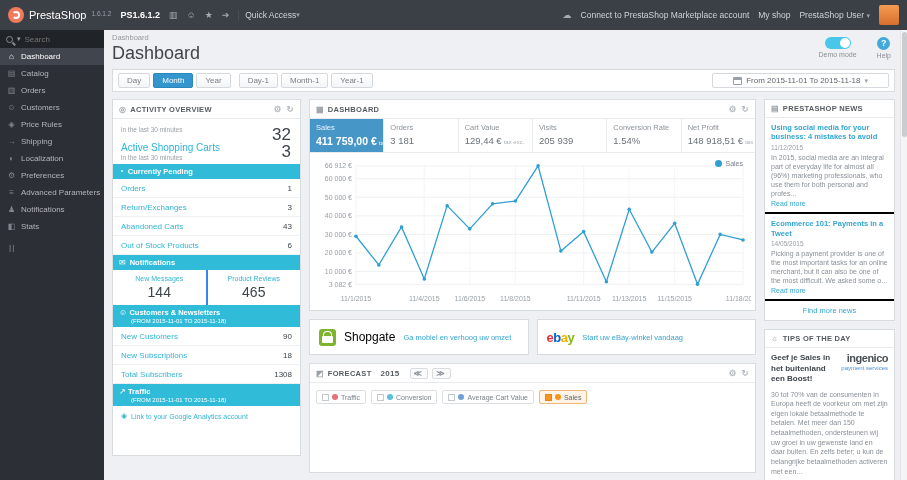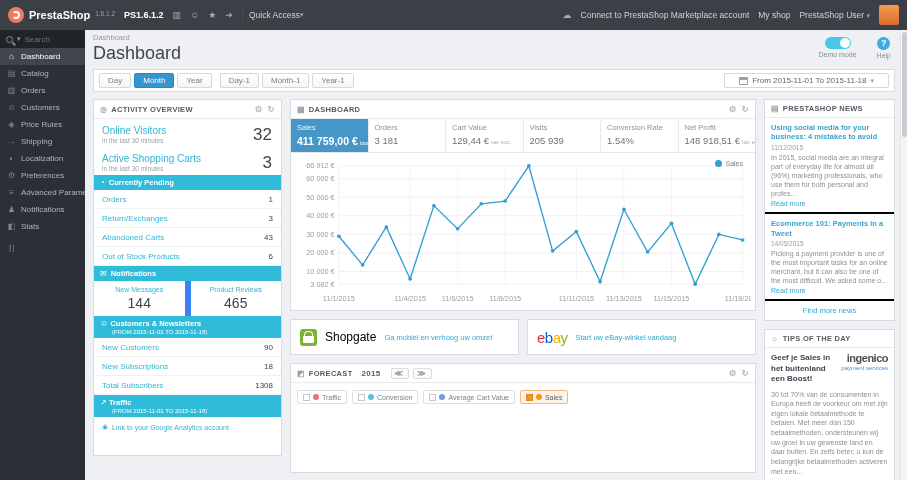--- a/index.html
+++ b/index.html
@@ -4,33 +4,33 @@
 <style>
   *{margin:0;padding:0;box-sizing:border-box}
   html,body{width:907px;height:480px;overflow:hidden}
   body{font-family:"Liberation Sans",sans-serif;background:#eef0f3;color:#555;font-size:10px;position:relative}
 
   
   .topbar{height:30px;background:#3b3f46;display:flex;align-items:center;padding:0 8px;gap:9px;color:#d3d6da;white-space:nowrap}
   .brand{display:flex;align-items:center;gap:5px;cursor:pointer}
   .logo-circle{width:16px;height:16px;border-radius:50%;background:#ef7b5f;position:relative;flex-shrink:0}
   .logo-circle::after{content:"";position:absolute;inset:4px;border-radius:50%;border:2px solid #fff;border-left-color:transparent}
-  .brand-name{font-size:11px;font-weight:bold;color:#fff}
+  .brand-name{font-size:11px;font-weight:normal;color:#fff}
   .brand-ver{font-size:6.5px;color:#9aa0a8;align-self:flex-start;margin-top:3px}
   .ps-badge{font-size:9px;font-weight:bold;color:#fff;cursor:pointer}
   .tb-icon{font-size:9px;color:#a7acb3;cursor:pointer}
   .qa{font-size:8.5px;color:#cfd3d8;cursor:pointer;display:flex;align-items:center;gap:0;padding-left:6px;border-left:1px solid #4a4e55}
   .caret{font-size:7px;color:#9aa0a8}
   .tb-right{margin-left:auto;display:flex;align-items:center;gap:9px}
   .tb-link{font-size:8.5px;color:#cfd3d8;cursor:pointer}
   .avatar{width:20px;height:20px;background:linear-gradient(#f49b52,#d86f2c);border-radius:2px;cursor:pointer;flex-shrink:0}
 
   
   .layout{display:flex;height:450px}
-  .sidebar{width:85px;background:#2c2f35;flex-shrink:0;overflow:hidden}
+  .sidebar{width:104px;background:#2c2f35;flex-shrink:0;overflow:hidden}
   .main{flex:1;padding:3px 12px 0 8px;position:relative;overflow:hidden;min-width:0}
 
   
   .search-row{height:18px;background:#202327;display:flex;align-items:center;padding:0 6px;gap:4px}
   .mag{width:7px;height:7px;border:1.5px solid #878c94;border-radius:50%;position:relative;flex-shrink:0}
   .mag::after{content:"";position:absolute;width:4px;height:1.5px;background:#878c94;transform:rotate(45deg);left:5px;top:6px}
   .search-input{background:transparent;border:0;outline:none;color:#b7bac0;font-size:8px;width:62px;font-family:"Liberation Sans",sans-serif}
   .side-item{height:17px;display:flex;align-items:center;gap:5px;padding:0 7px;color:#b2b5bb;font-size:8px;cursor:pointer;white-space:nowrap;overflow:hidden}
   .side-item .si{width:9px;text-align:center;font-size:8px;color:#81868e;flex-shrink:0;font-style:normal}
   .side-item.active{background:#41454e;color:#fff}
@@ -47,21 +47,21 @@
   .toggle{width:26px;height:12px;border-radius:7px;background:#49c7e8;position:relative;margin:0 auto;cursor:pointer}
   .toggle::after{content:"";position:absolute;right:1px;top:1px;width:10px;height:10px;border-radius:50%;background:#fff}
   .ctl-label{font-size:7px;color:#8b9096;margin-top:2px}
   .help-circle{width:13px;height:13px;border-radius:50%;background:#43a8da;color:#fff;font-size:9px;line-height:13px;text-align:center;margin:0 auto;font-weight:bold;cursor:pointer}
 
   
   .filterbar{background:#fff;border:1px solid #d9dcdf;display:flex;align-items:center;padding:3px 5px;gap:3px}
   .fbtn{font-size:8px;color:#7a8087;background:linear-gradient(#fff,#f4f5f6);border:1px solid #d5d9dd;border-radius:2px;padding:2px 8px;cursor:pointer;font-family:"Liberation Sans",sans-serif}
   .fbtn.active{background:#3596cd;border-color:#2b88bd;color:#fff}
   .gap-l{margin-left:5px}
-  .daterange{margin-left:auto;display:flex;align-items:center;gap:4px;border:1px solid #d5d9dd;border-radius:2px;padding:2px 14px;font-size:8px;color:#5f666d;background:#fff;cursor:pointer}
+  .daterange{margin-left:auto;display:flex;align-items:center;gap:4px;border:1px solid #d5d9dd;border-radius:2px;padding:2px 20px;font-size:8px;color:#5f666d;background:#fff;cursor:pointer}
   .cal-icon{width:9px;height:8px;border:1px solid #9aa0a7;border-top:3px solid #9aa0a7;border-radius:1px}
 
   
   .content{display:flex;gap:8px;margin-top:7px;align-items:flex-start}
   .panel{background:#fff;border:1px solid #d9dcdf}
   .p-head{display:flex;align-items:center;gap:4px;padding:4px 6px;border-bottom:1px solid #e8eaed;color:#565b61;font-size:7.5px;font-weight:bold;letter-spacing:.3px;white-space:nowrap}
   .ph-icon{color:#9aa0a7;font-size:8px}
   .p-tools{margin-left:auto;display:flex;gap:5px;color:#b4bac0;font-size:8.5px}
   .p-tools span{cursor:pointer}
 
@@ -75,21 +75,21 @@
   .m-sub{color:#9ba1a7;font-size:6.5px;margin-top:1px}
   .m-val{position:absolute;right:9px;top:6px;font-size:17px;color:#3d444b}
   .sec-bar{background:#30bcd8;color:#fff;font-size:7.5px;font-weight:bold;padding:3px 6px;display:flex;gap:4px;align-items:center}
   .sec-bar .sb-icon{font-weight:normal;font-size:8px}
   .sec-bar.two{display:block}
   .sec-bar .sub{display:block;font-weight:normal;font-size:6px;margin:1px 0 0 12px}
   .a-row{display:flex;justify-content:space-between;align-items:center;padding:4.5px 8px;border-bottom:1px solid #eef0f2;font-size:8px;cursor:pointer}
   .a-row .lbl{color:#35b4d4}
   .a-row .val{color:#3d444b}
   .notif-cells{display:flex;text-align:center}
-  .notif-cell{flex:1;padding:5px 2px;border-right:6px solid #3b82f6;cursor:pointer}
+  .notif-cell{flex:1;padding:5px 2px;border-right:2px solid #3b82f6;cursor:pointer}
   .notif-cell:last-child{border-right:0}
   .notif-cell .lbl{color:#35b4d4;font-size:7px}
   .notif-cell .val{font-size:14px;color:#3d444b;margin-top:2px}
   .ga-link{padding:6px 8px;font-size:7px;color:#35b4d4;cursor:pointer;display:flex;gap:4px;align-items:center}
 
   
   .kpis{display:flex;border-bottom:1px solid #e8eaed}
   .kpi{flex:1;padding:4px 6px 5px;border-right:1px solid #e8eaed;cursor:pointer;min-width:0;overflow:hidden}
   .kpi:last-child{border-right:0}
   .k-label{font-size:7.5px;color:#8d939a}
@@ -105,21 +105,21 @@
   .chart-svg{display:block;width:100%;height:150px}
 
   
   .promos{display:flex;gap:8px;margin-top:8px}
   .promo{flex:1;background:#fff;border:1px solid #d9dcdf;display:flex;align-items:center;gap:8px;padding:6px 9px;height:36px;min-width:0;overflow:hidden}
   .sg-badge{width:17px;height:17px;background:#7db32f;border-radius:3px;position:relative;flex-shrink:0}
   .sg-badge::before{content:"";position:absolute;top:2px;left:4px;right:4px;height:6px;border:1.5px solid #fff;border-bottom:0;border-radius:4px 4px 0 0}
   .sg-badge::after{content:"";position:absolute;left:3px;right:3px;top:7px;bottom:3px;background:#fff;border-radius:1px}
   .sg-name{color:#000000;font-weight:normal;font-size:12px}
   .promo-link{color:#35a6d0;font-size:7.5px;cursor:pointer;white-space:nowrap;overflow:hidden}
-  .ebay-name{font-weight:normal;font-size:15px;letter-spacing:-.5px;flex-shrink:0}
+  .ebay-name{font-weight:bold;font-size:13px;letter-spacing:-.5px;flex-shrink:0}
 
   
   .forecast{margin-top:8px;height:110px;overflow:hidden}
   .f-year{font-weight:bold;color:#565b61;margin-left:5px;font-size:8px}
   .f-nav{color:#8d939a;font-size:8px;margin-left:6px;letter-spacing:2px}
   .f-nav span{cursor:pointer;border:1px solid #d9dcdf;border-radius:2px;padding:0 3px;background:#fbfbfc}
   .legend-row{display:flex;gap:5px;padding:7px 6px;flex-wrap:nowrap}
   .chip{display:flex;align-items:center;gap:3px;border:1px solid #dcdfe3;background:#fff;border-radius:2px;padding:2.5px 5px;font-size:7px;color:#7a8087;cursor:pointer;white-space:nowrap}
   .chip .box{width:7px;height:7px;border:1px solid #c3c8cd;background:#fff;flex-shrink:0}
   .chip .dot{width:6px;height:6px;border-radius:50%;flex-shrink:0}
@@ -265,21 +265,20 @@
       <section class="panel col-activity">
         <div class="p-head">
           <span class="ph-icon">◎</span>
           <span>ACTIVITY OVERVIEW</span>
           <span class="p-tools">
             <span>⚙</span>
             <span>↻</span>
           </span>
         </div>
         <div class="metric">
-          <div class="m-label">Online Visitors</div>
           <div class="m-sub">in the last 30 minutes</div>
           <div class="m-val">32</div>
         </div>
         <div class="metric">
           <div class="m-label">Active Shopping Carts</div>
           <div class="m-sub">in the last 30 minutes</div>
           <div class="m-val">3</div>
         </div>
 
         <div class="sec-bar">

